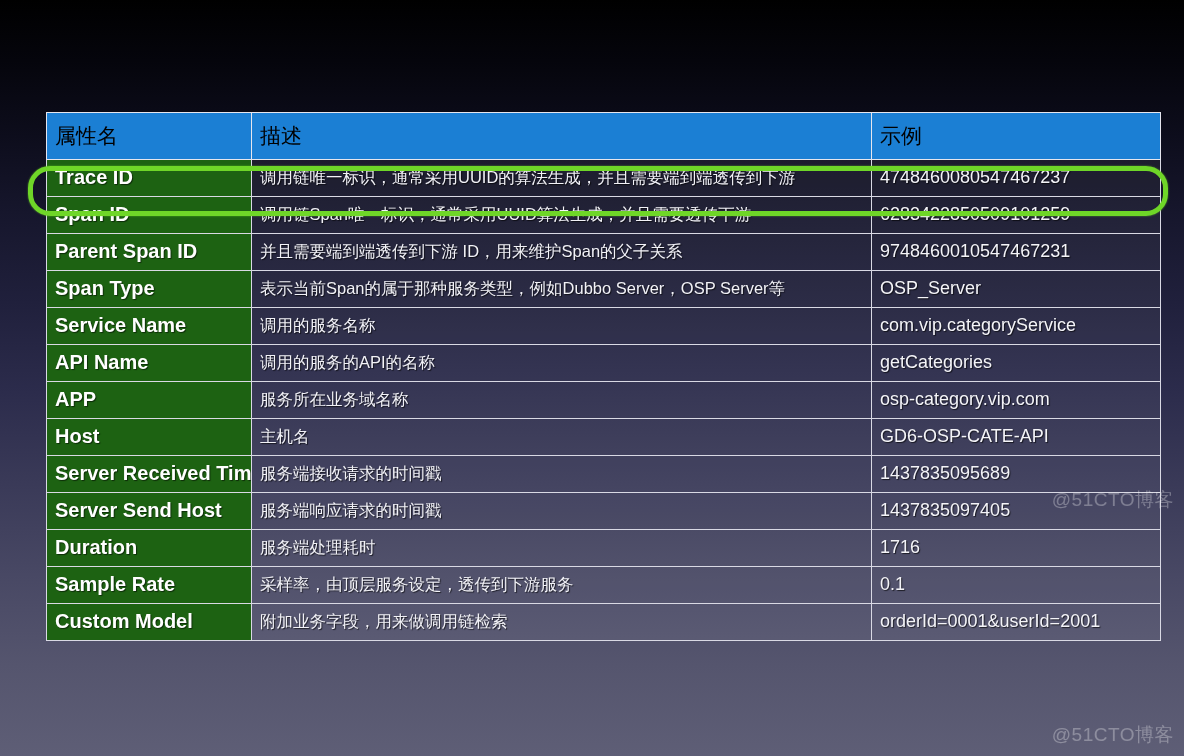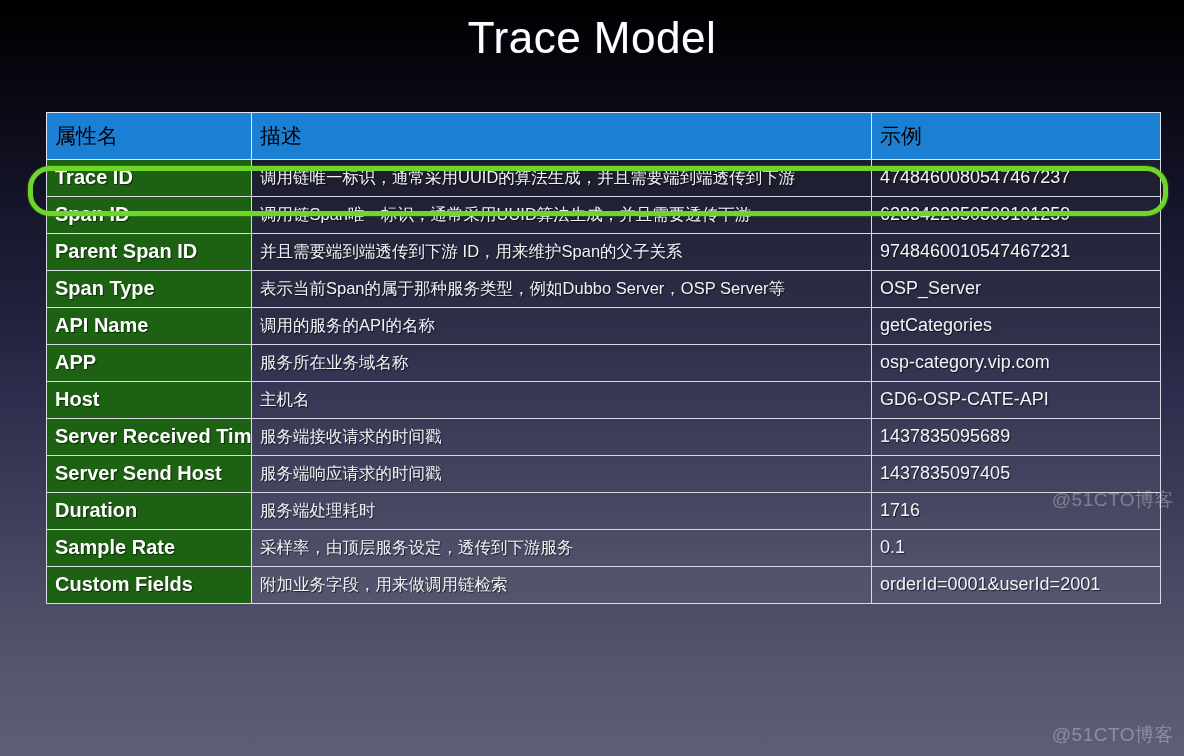--- a/index.html
+++ b/index.html
@@ -117,21 +117,20 @@
     user-select:none;
   }
   .wm-mid { right:10px; top:487px; }
   .wm-bot { right:10px; bottom:8px; }
 </style>
 </head>
 <body>
 
 <div class="slide">
 
-  <div class="title">Trace Model</div>
 
   <div class="table-wrap">
     <table class="trace">
       <colgroup>
         <col class="c1">
           <col class="c2">
           <col class="c3">
       </colgroup>
       <thead>
         <tr>
@@ -155,20 +154,25 @@
             <td class="attr">Parent Span ID</td>
             <td class="desc">并且需要端到端透传到下游 ID，用来维护Span的父子关系</td>
             <td class="ex">9748460010547467231</td>
           </tr>
           <tr>
             <td class="attr">Span Type</td>
             <td class="desc">表示当前Span的属于那种服务类型，例如Dubbo Server，OSP Server等</td>
             <td class="ex">OSP_Server</td>
           </tr>
           <tr>
+            <td class="attr">Service Name</td>
+            <td class="desc">调用的服务名称</td>
+            <td class="ex">com.vip.categoryService</td>
+          </tr>
+          <tr>
             <td class="attr">API Name</td>
             <td class="desc">调用的服务的API的名称</td>
             <td class="ex">getCategories</td>
           </tr>
           <tr>
             <td class="attr">APP</td>
             <td class="desc">服务所在业务域名称</td>
             <td class="ex">osp-category.vip.com</td>
           </tr>
           <tr>
@@ -190,21 +194,21 @@
             <td class="attr">Duration</td>
             <td class="desc">服务端处理耗时</td>
             <td class="ex">1716</td>
           </tr>
           <tr>
             <td class="attr">Sample Rate</td>
             <td class="desc">采样率，由顶层服务设定，透传到下游服务</td>
             <td class="ex">0.1</td>
           </tr>
           <tr>
-            <td class="attr">Custom Fields</td>
+            <td class="attr">Custom Model</td>
             <td class="desc">附加业务字段，用来做调用链检索</td>
             <td class="ex">orderId=0001&amp;userId=2001</td>
           </tr>
         </tbody>
     </table>
   </div>
 
   <div class="highlight-box"></div>
 
   <div class="watermark wm-mid">@51CTO博客</div>

